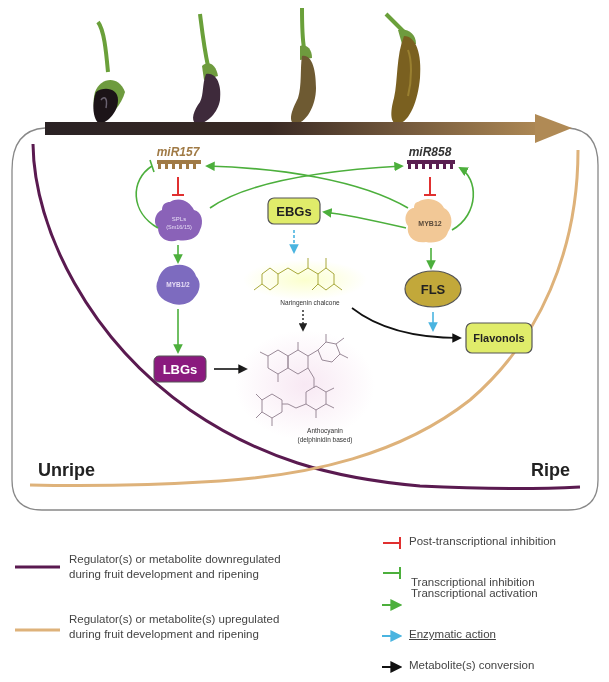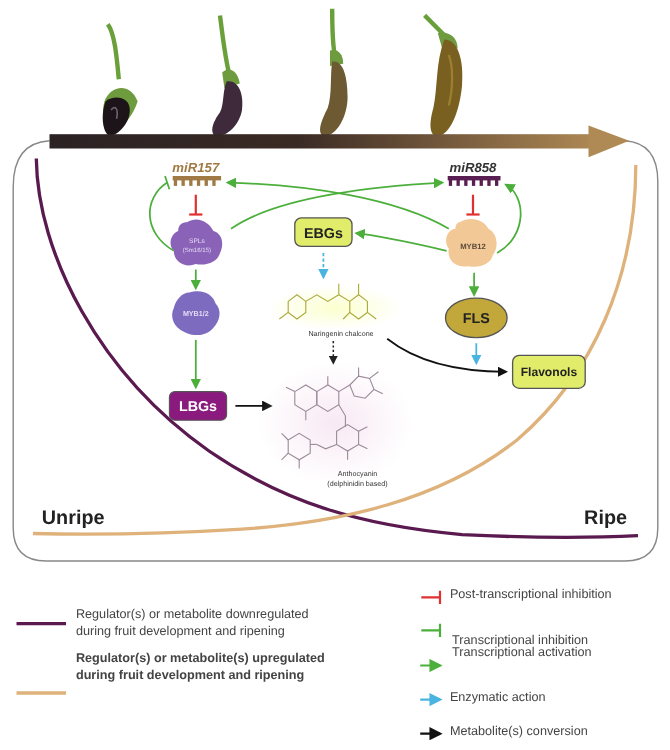--- a/index.html
+++ b/index.html
@@ -235,22 +235,22 @@
   </g>
   <line x1="382" y1="605" x2="400" y2="605" stroke="#4caf3c" stroke-width="2" marker-end="url(#ah-green)"></line>
   <line x1="382" y1="636" x2="400" y2="636" stroke="#4ab4e0" stroke-width="2" marker-end="url(#ah-blue)"></line>
   <line x1="382" y1="667" x2="400" y2="667" stroke="#111" stroke-width="2" marker-end="url(#ah-black)"></line>
 </svg>
 
 <div class="legend-text" style="left:69px; top:552px;">
   <div>Regulator(s) or metabolite downregulated</div>
   <div>during fruit development and ripening</div>
 </div>
-<div class="legend-text" style="left:69px; top:592px;font-weight:bold;">
+<div class="legend-text" style="left:69px; top:612px;">
   <div>Regulator(s) or metabolite(s) upregulated</div>
   <div>during fruit development and ripening</div>
 </div>
 
 <div class="legend-right-text" style="left:409px; top:535px;text-align:right;">Post-transcriptional inhibition</div>
 <div class="legend-right-text" style="left:411px; top:576px;">Transcriptional inhibition</div>
 <div class="legend-right-text" style="left:411px; top:587px;">Transcriptional activation</div>
-<div class="legend-right-text" style="left:409px; top:628px;">Enzymatic action</div>
+<div class="legend-right-text" style="left:409px; top:628px;text-decoration:underline;">Enzymatic action</div>
 <div class="legend-right-text" style="left:409px; top:659px;">Metabolite(s) conversion</div>
 
 </body></html>

